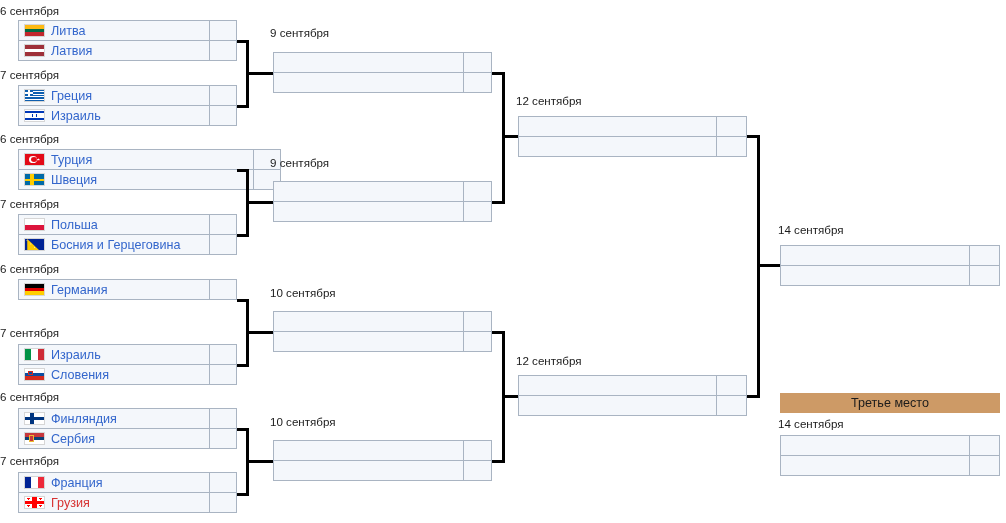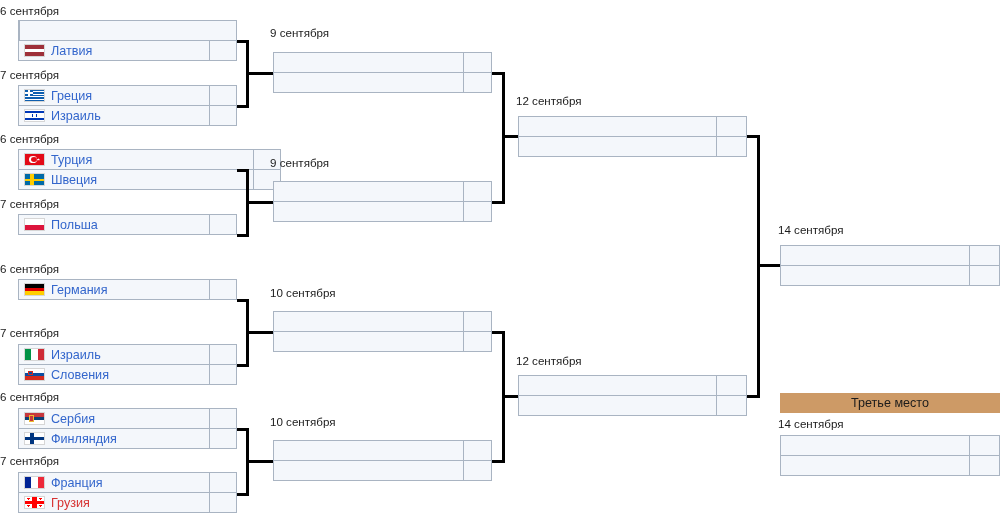--- a/index.html
+++ b/index.html
@@ -86,20 +86,28 @@
   }
 </style>
 </head>
 <body>
 
 <div class="bracket">
 
   <div class="date" style="left:0px;top:0px;">6 сентября</div>
   <div class="match" style="left:18px;top:16px;width:219px;">
     <div class="row">
+      <div class="team">
+        <span class="flag">
+          <i style="left:0;top:0;width:100%;height:33.34%;background:#fdb913"></i>
+          <i style="left:0;top:33.34%;width:100%;height:33.33%;background:#006a44"></i>
+          <i style="left:0;top:66.67%;width:100%;height:33.33%;background:#c1272d"></i>
+        </span>
+        <span class="tname">Литва</span>
+      </div>
       <div class="score" style="width:27px;"></div>
     </div>
     <div class="row">
       <div class="team">
         <span class="flag">
           <i style="left:0;top:0;width:100%;height:40%;background:#9e3039"></i>
           <i style="left:0;top:40%;width:100%;height:20%;background:#ffffff"></i>
           <i style="left:0;top:60%;width:100%;height:40%;background:#9e3039"></i>
         </span>
         <span class="tname">Латвия</span>
@@ -173,20 +181,33 @@
     <div class="row">
       <div class="team">
         <span class="flag">
           <i style="left:0;top:0;width:100%;height:50%;background:#fff"></i>
           <i style="left:0;top:50%;width:100%;height:50%;background:#dc143c"></i>
         </span>
         <span class="tname">Польша</span>
       </div>
       <div class="score" style="width:27px;"></div>
     </div>
+    <div class="row">
+      <div class="team">
+        <span class="flag">
+          <i style="left:0;top:0;width:100%;height:100%;background:#002395"></i>
+          <i style="left:12%;top:0;width:62%;height:100%;background:#fecb00;clip-path:polygon(0 0,100% 100%,0 100%)"></i>
+          <i style="left:6%;top:8%;width:9%;height:14%;background:#fff;clip-path:polygon(50% 0,61% 35%,100% 35%,68% 57%,80% 100%,50% 72%,20% 100%,32% 57%,0 35%,39% 35%)"></i>
+          <i style="left:26%;top:38%;width:9%;height:14%;background:#fff;clip-path:polygon(50% 0,61% 35%,100% 35%,68% 57%,80% 100%,50% 72%,20% 100%,32% 57%,0 35%,39% 35%)"></i>
+          <i style="left:46%;top:68%;width:9%;height:14%;background:#fff;clip-path:polygon(50% 0,61% 35%,100% 35%,68% 57%,80% 100%,50% 72%,20% 100%,32% 57%,0 35%,39% 35%)"></i>
+        </span>
+        <span class="tname">Босния и Герцеговина</span>
+      </div>
+      <div class="score" style="width:27px;"></div>
+    </div>
   </div>
 
   <div class="date" style="left:0px;top:258px;">6 сентября</div>
   <div class="match" style="left:18px;top:275px;width:219px;">
     <div class="row">
       <div class="team">
         <span class="flag">
           <i style="left:0;top:0;width:100%;height:33.34%;background:#000000"></i>
           <i style="left:0;top:33.34%;width:100%;height:33.33%;background:#dd0000"></i>
           <i style="left:0;top:66.67%;width:100%;height:33.33%;background:#ffce00"></i>
@@ -223,37 +244,37 @@
       </div>
       <div class="score" style="width:27px;"></div>
     </div>
   </div>
 
   <div class="date" style="left:0px;top:386px;">6 сентября</div>
   <div class="match" style="left:18px;top:404px;width:219px;">
     <div class="row">
       <div class="team">
         <span class="flag">
+          <i style="left:0;top:0;width:100%;height:100%;background:#ffffff"></i>
+          <i style="left:28%;top:0;width:20%;height:100%;background:#003580"></i>
+          <i style="left:0;top:38%;width:100%;height:24%;background:#003580"></i>
+        </span>
+        <span class="tname">Финляндия</span>
+      </div>
+      <div class="score" style="width:27px;"></div>
+    </div>
+    <div class="row">
+      <div class="team">
+        <span class="flag">
           <i style="left:0;top:0;width:100%;height:33.34%;background:#c6363c"></i>
           <i style="left:0;top:33.34%;width:100%;height:33.33%;background:#0c4076"></i>
           <i style="left:0;top:66.67%;width:100%;height:33.33%;background:#ffffff"></i>
           <i style="left:22%;top:16%;width:26%;height:62%;background:#c6363c;border:1px solid #edb92e;box-sizing:border-box"></i>
         </span>
         <span class="tname">Сербия</span>
-      </div>
-      <div class="score" style="width:27px;"></div>
-    </div>
-    <div class="row">
-      <div class="team">
-        <span class="flag">
-          <i style="left:0;top:0;width:100%;height:100%;background:#ffffff"></i>
-          <i style="left:28%;top:0;width:20%;height:100%;background:#003580"></i>
-          <i style="left:0;top:38%;width:100%;height:24%;background:#003580"></i>
-        </span>
-        <span class="tname">Финляндия</span>
       </div>
       <div class="score" style="width:27px;"></div>
     </div>
   </div>
 
   <div class="date" style="left:0px;top:450px;">7 сентября</div>
   <div class="match" style="left:18px;top:468px;width:219px;">
     <div class="row">
       <div class="team">
         <span class="flag">

